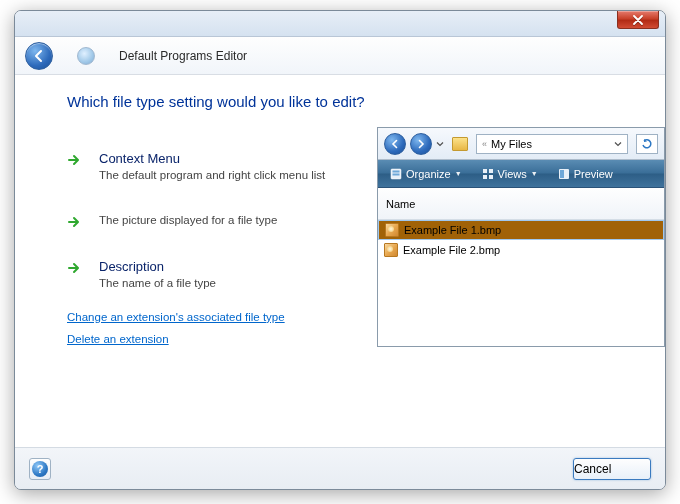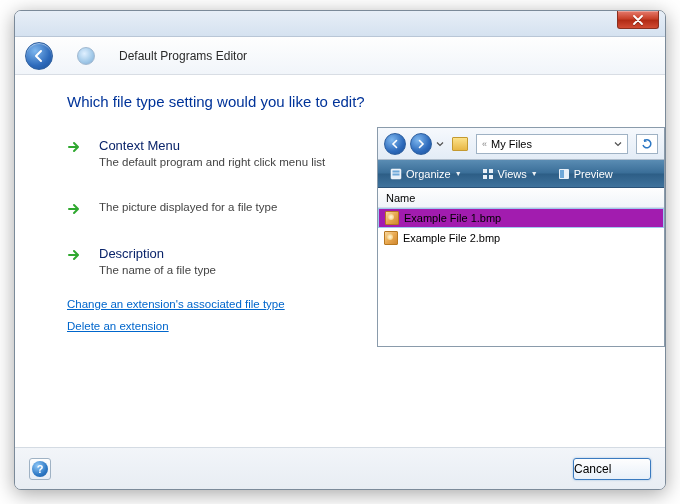--- a/index.html
+++ b/index.html
@@ -67,21 +67,21 @@
   .header-title { color: #2a2a2a; font-size: 12px; }
   .content {
     padding: 18px 24px 0 52px;
     position: relative;
     height: calc(100% - 26px - 38px - 42px);
   }
   .heading {
     color: #003399;
     font-size: 15px;
     font-weight: normal;
-    margin-bottom: 28px;
+    margin-bottom: 41px;
     margin-left: 0;
   }
   .opt {
     display: flex;
     gap: 18px;
     margin-bottom: 30px;
     width: 280px;
     cursor: pointer;
   }
   .opt .arrow { flex-shrink: 0; margin-top: 2px; }
@@ -142,32 +142,32 @@
     background: linear-gradient(#5a8cb3, #3a6e98 48%, #2d5e86 52%, #3f729c);
     border-bottom: 1px solid #2a5278;
     display: flex; align-items: center;
     color: #fff; font-size: 11px;
     padding: 0 6px; gap: 8px;
   }
   .tb-item { display: flex; align-items: center; gap: 4px; padding: 2px 6px; cursor: pointer; }
   .tb-item .drop { font-size: 7px; opacity: 0.9; }
   .tb-icon-box { width: 12px; height: 12px; }
   .pv-headers {
-    height: 20px;
+    height: 32px;
     background: linear-gradient(#fefefe, #f0f4f9);
     border-bottom: 1px solid #d4dde6;
     display: flex; align-items: center;
     font-size: 11px; padding: 0 8px;
   }
   .file-row {
     display: flex; align-items: center;
     height: 20px; padding: 0 6px; gap: 5px;
     font-size: 11px;
   }
-  .file-row.sel { background: #a21caf; border: 1px solid #a0c8ef; height: 20px; }
+  .file-row.sel { background: #a16207; border: 1px solid #a0c8ef; height: 20px; }
   .file-icon {
     width: 14px; height: 14px;
     background: linear-gradient(135deg, #f8d8a0, #e8a850 50%, #d08830);
     border: 1px solid #b87820;
     border-radius: 1px;
     position: relative;
   }
   .file-icon::after {
     content: '';
     position: absolute; left: 2px; top: 2px;

